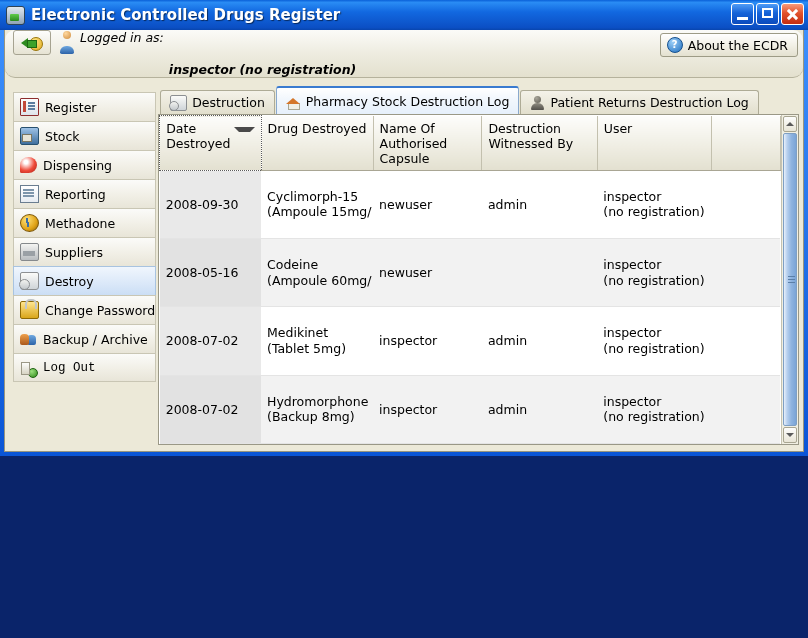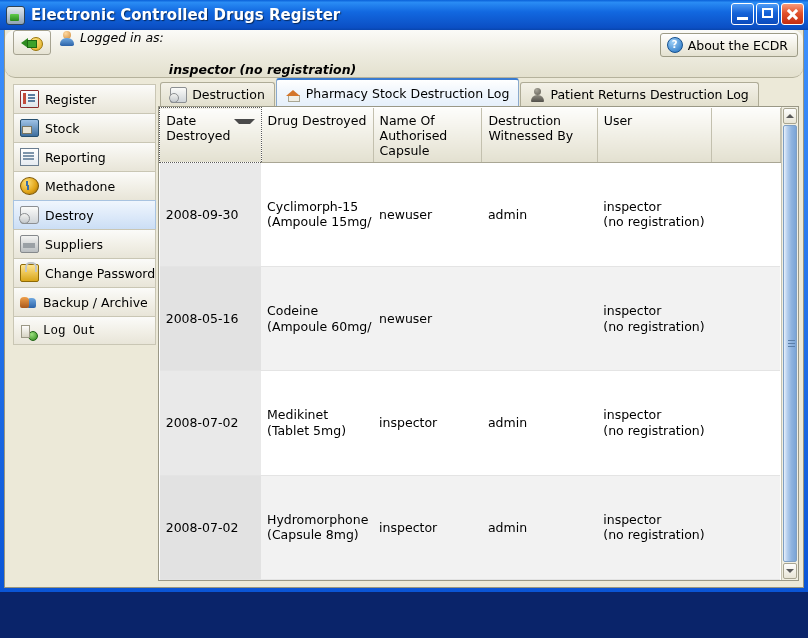--- a/index.html
+++ b/index.html
@@ -2,21 +2,21 @@
 <html><head>
 <meta charset="utf-8">
 <style>
   html,body{margin:0;padding:0;}
   body{
     width:808px;height:638px;overflow:hidden;
     font-family:"DejaVu Sans","Liberation Sans",sans-serif;
     background:#0a246a;
   }
   .window{
-    position:absolute;left:0;top:0;width:808px;height:592px;
+    position:absolute;left:0;top:0;width:808px;height:456px;
     background:linear-gradient(to bottom,#0058e6 0%,#3f93ff 3px,#0a55d6 100%);
     box-sizing:border-box;
     display:flex;flex-direction:column;
   }
   
   .titlebar{
     height:30px;flex:0 0 30px;position:relative;
     background:linear-gradient(to bottom,#0a60d8 0%,#2a8cf4 8%,#1268e0 40%,#0b4fc4 92%,#0845ae 100%);
     display:flex;align-items:center;
   }
@@ -86,21 +86,21 @@
     background:linear-gradient(to bottom,#ffffff,#f2f0e6 52%,#e4e1d0);
     border:1px solid #9d9b86;border-radius:3px;font-size:12.5px;color:#000;
     box-sizing:border-box;
   }
   .help-ico{width:14px;height:14px;border-radius:50%;margin-right:5px;flex:0 0 14px;
     background:radial-gradient(circle at 35% 28%,#9fd0f8,#1f6fc0);
     border:1px solid #14508f;color:#fff;font-size:10px;font-weight:bold;
     display:flex;align-items:center;justify-content:center;line-height:1;}
 
   
-  .body{flex:1 1 auto;display:flex;overflow:hidden;background:#ece9d8;}
+  .body{flex:1 1 auto;display:flex;overflow:hidden;background:#ece9d8;margin-top:8px;}
   .sidebar{
     flex:0 0 149px;padding:6px 0 0 8px;box-sizing:border-box;
   }
   .side-item{
     display:flex;align-items:center;height:29px;box-sizing:border-box;
     background:linear-gradient(to bottom,#fbfbf9,#f1efe6 55%,#e8e5d8);
     border:1px solid #c9c6b4;border-bottom:none;
     padding-left:6px;font-size:12.5px;color:#000;
   }
   .side-item:last-child{border-bottom:1px solid #c9c6b4;font-family:Liberation Mono, monospace;}
@@ -259,34 +259,38 @@
       <div class="sidebar">
         <div class="side-item">
           <span class="side-ico ic-register"></span>
           <span class="lbl">Register</span>
         </div>
         <div class="side-item">
           <span class="side-ico ic-stock"></span>
           <span class="lbl">Stock</span>
         </div>
         <div class="side-item">
+          <span class="side-ico ic-disp"></span>
+          <span class="lbl">Dispensing</span>
+        </div>
+        <div class="side-item">
           <span class="side-ico ic-report"></span>
           <span class="lbl">Reporting</span>
         </div>
         <div class="side-item">
           <span class="side-ico ic-meth"></span>
           <span class="lbl">Methadone</span>
+        </div>
+        <div class="side-item">
+          <span class="side-ico ic-supp"></span>
+          <span class="lbl">Suppliers</span>
         </div>
         <div class="side-item sel">
           <span class="side-ico ic-destroy"></span>
           <span class="lbl">Destroy</span>
-        </div>
-        <div class="side-item">
-          <span class="side-ico ic-supp"></span>
-          <span class="lbl">Suppliers</span>
         </div>
         <div class="side-item">
           <span class="side-ico ic-pwd"></span>
           <span class="lbl">Change Password</span>
         </div>
         <div class="side-item">
           <span class="side-ico ic-backup"></span>
           <span class="lbl">Backup / Archive</span>
         </div>
         <div class="side-item">
@@ -381,21 +385,21 @@
                   <td>inspector</td>
                   <td>admin</td>
                   <td>
                     <div class="two-line"><span>inspector</span><br><span>(no registration)</span></div>
                   </td>
                   <td></td>
                 </tr>
                 <tr>
                   <td class="c0">2008-07-02</td>
                   <td>
-                    <div class="two-line"><span>Hydromorphone</span><br><span>(Capsule 8mg)</span></div>
+                    <div class="two-line"><span>Hydromorphone</span><br><span>(Backup 8mg)</span></div>
                   </td>
                   <td>inspector</td>
                   <td>admin</td>
                   <td>
                     <div class="two-line"><span>inspector</span><br><span>(no registration)</span></div>
                   </td>
                   <td></td>
                 </tr>
               </tbody>
             </table>

